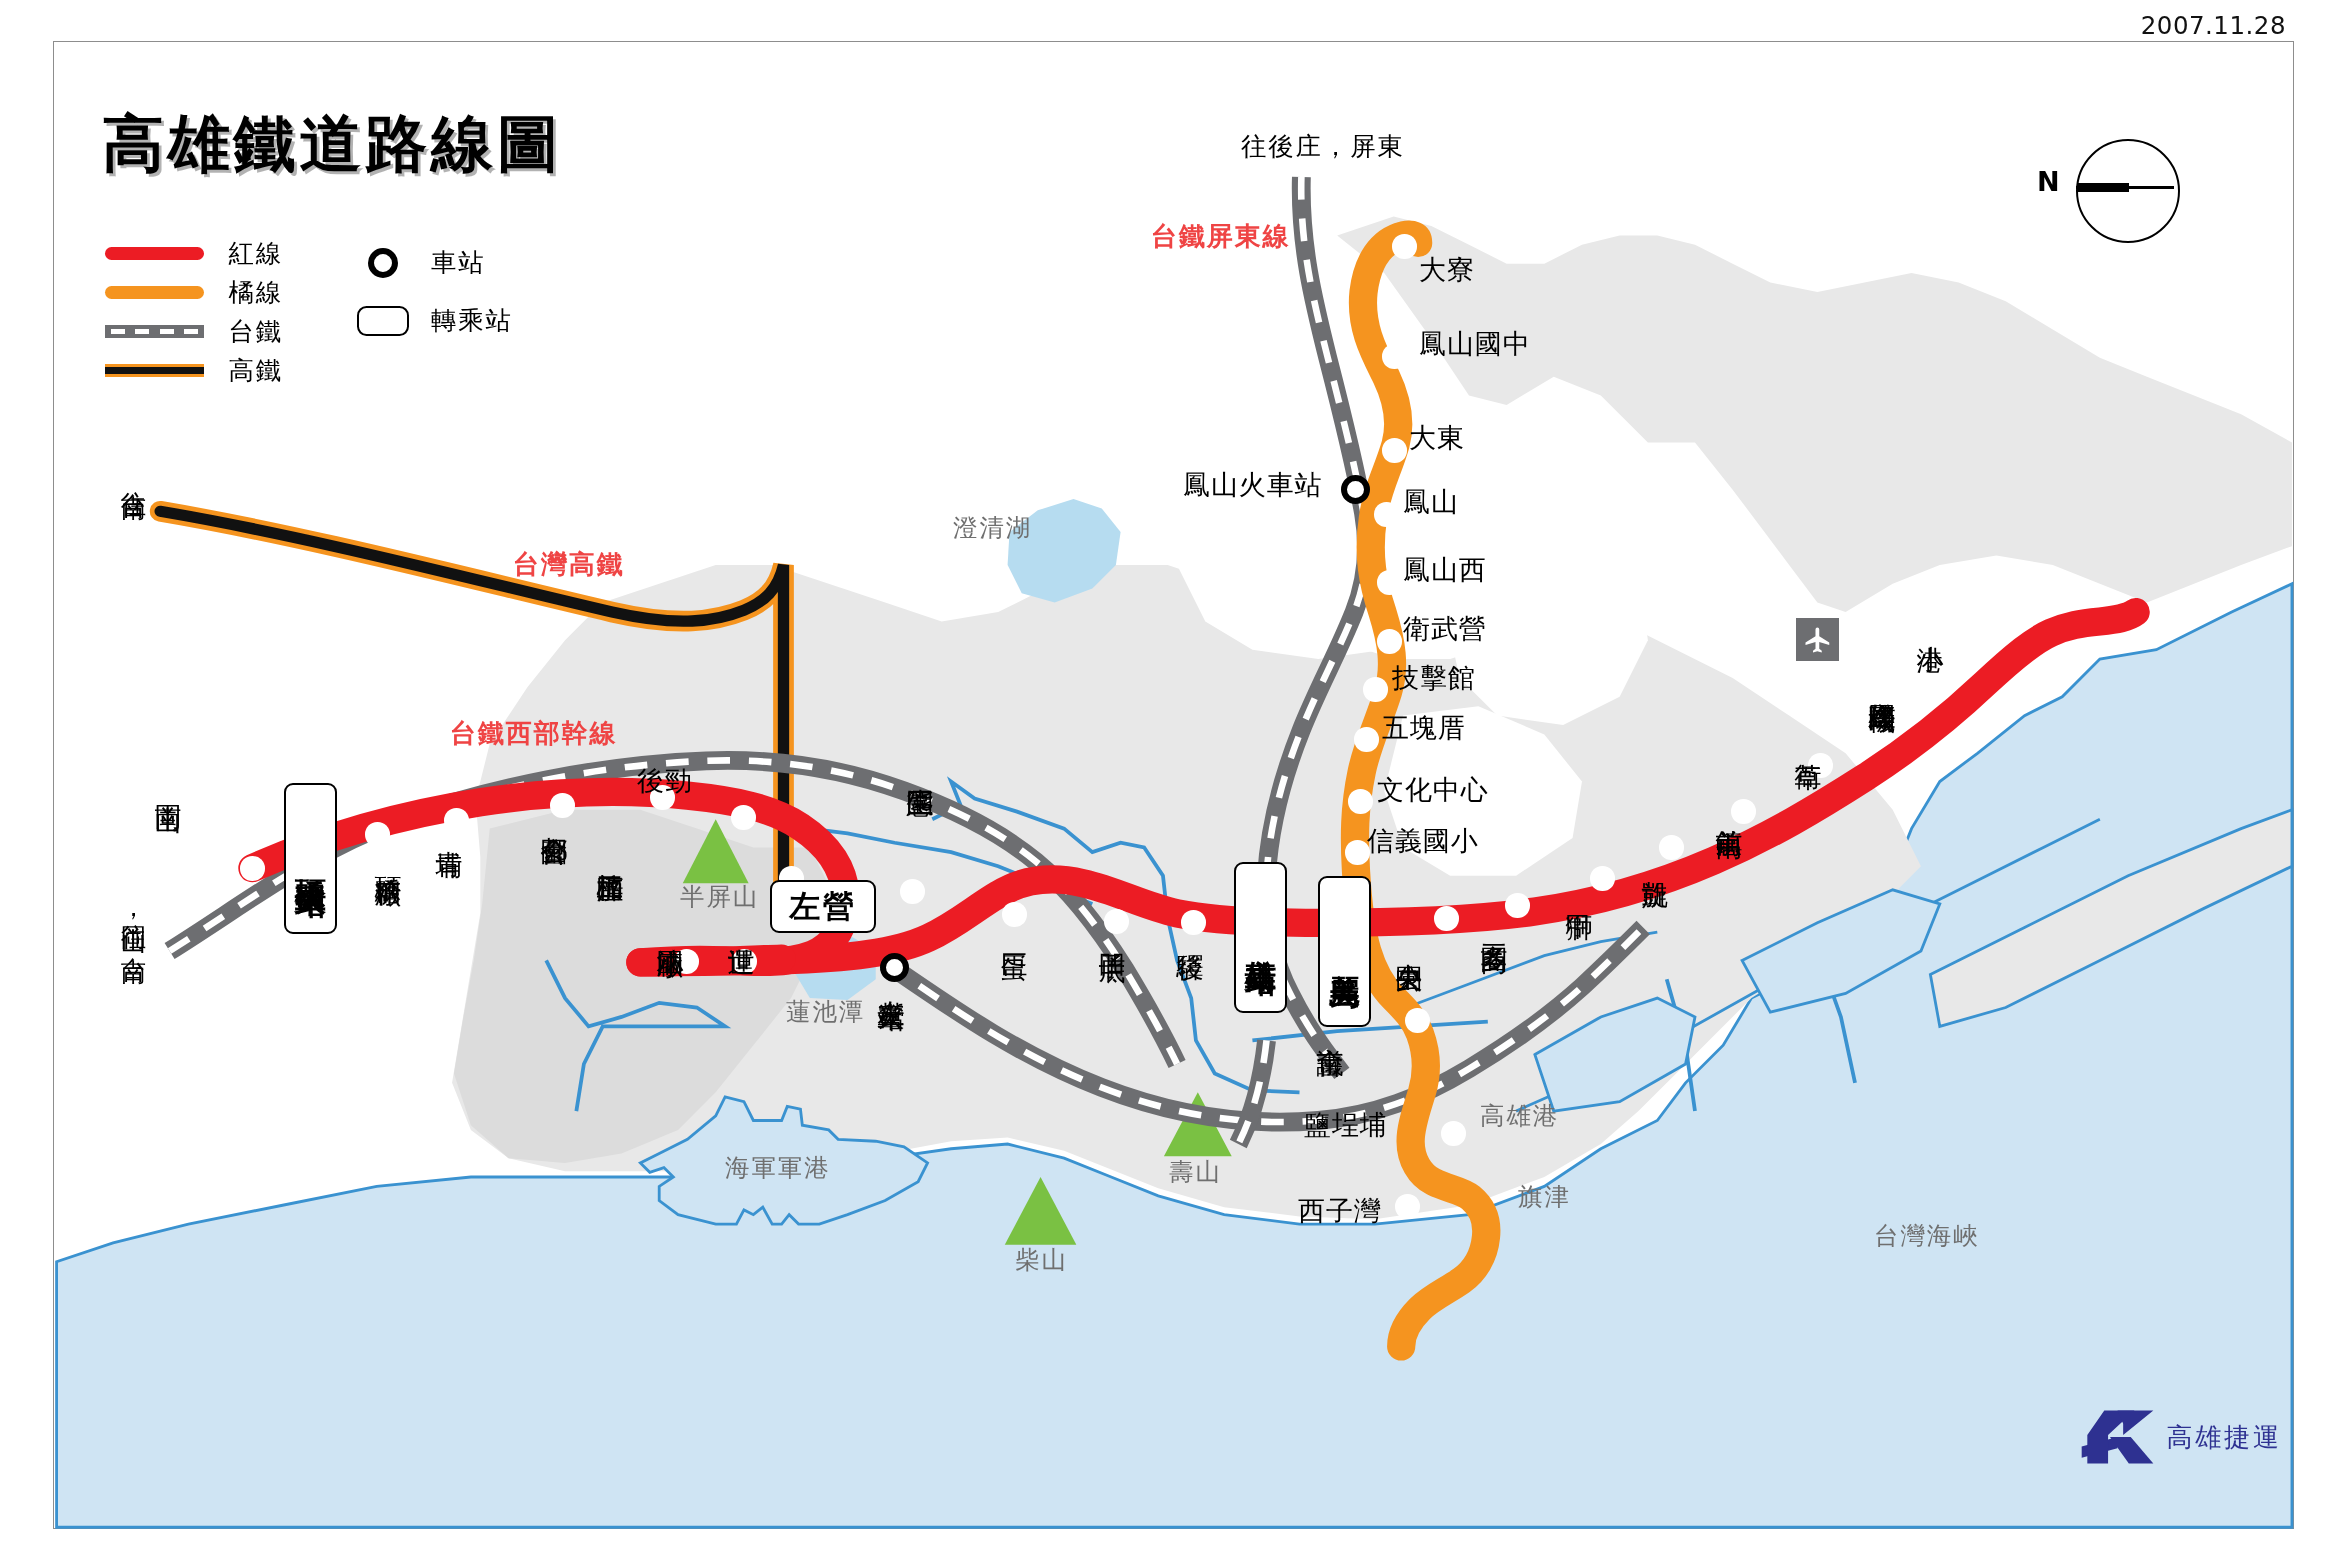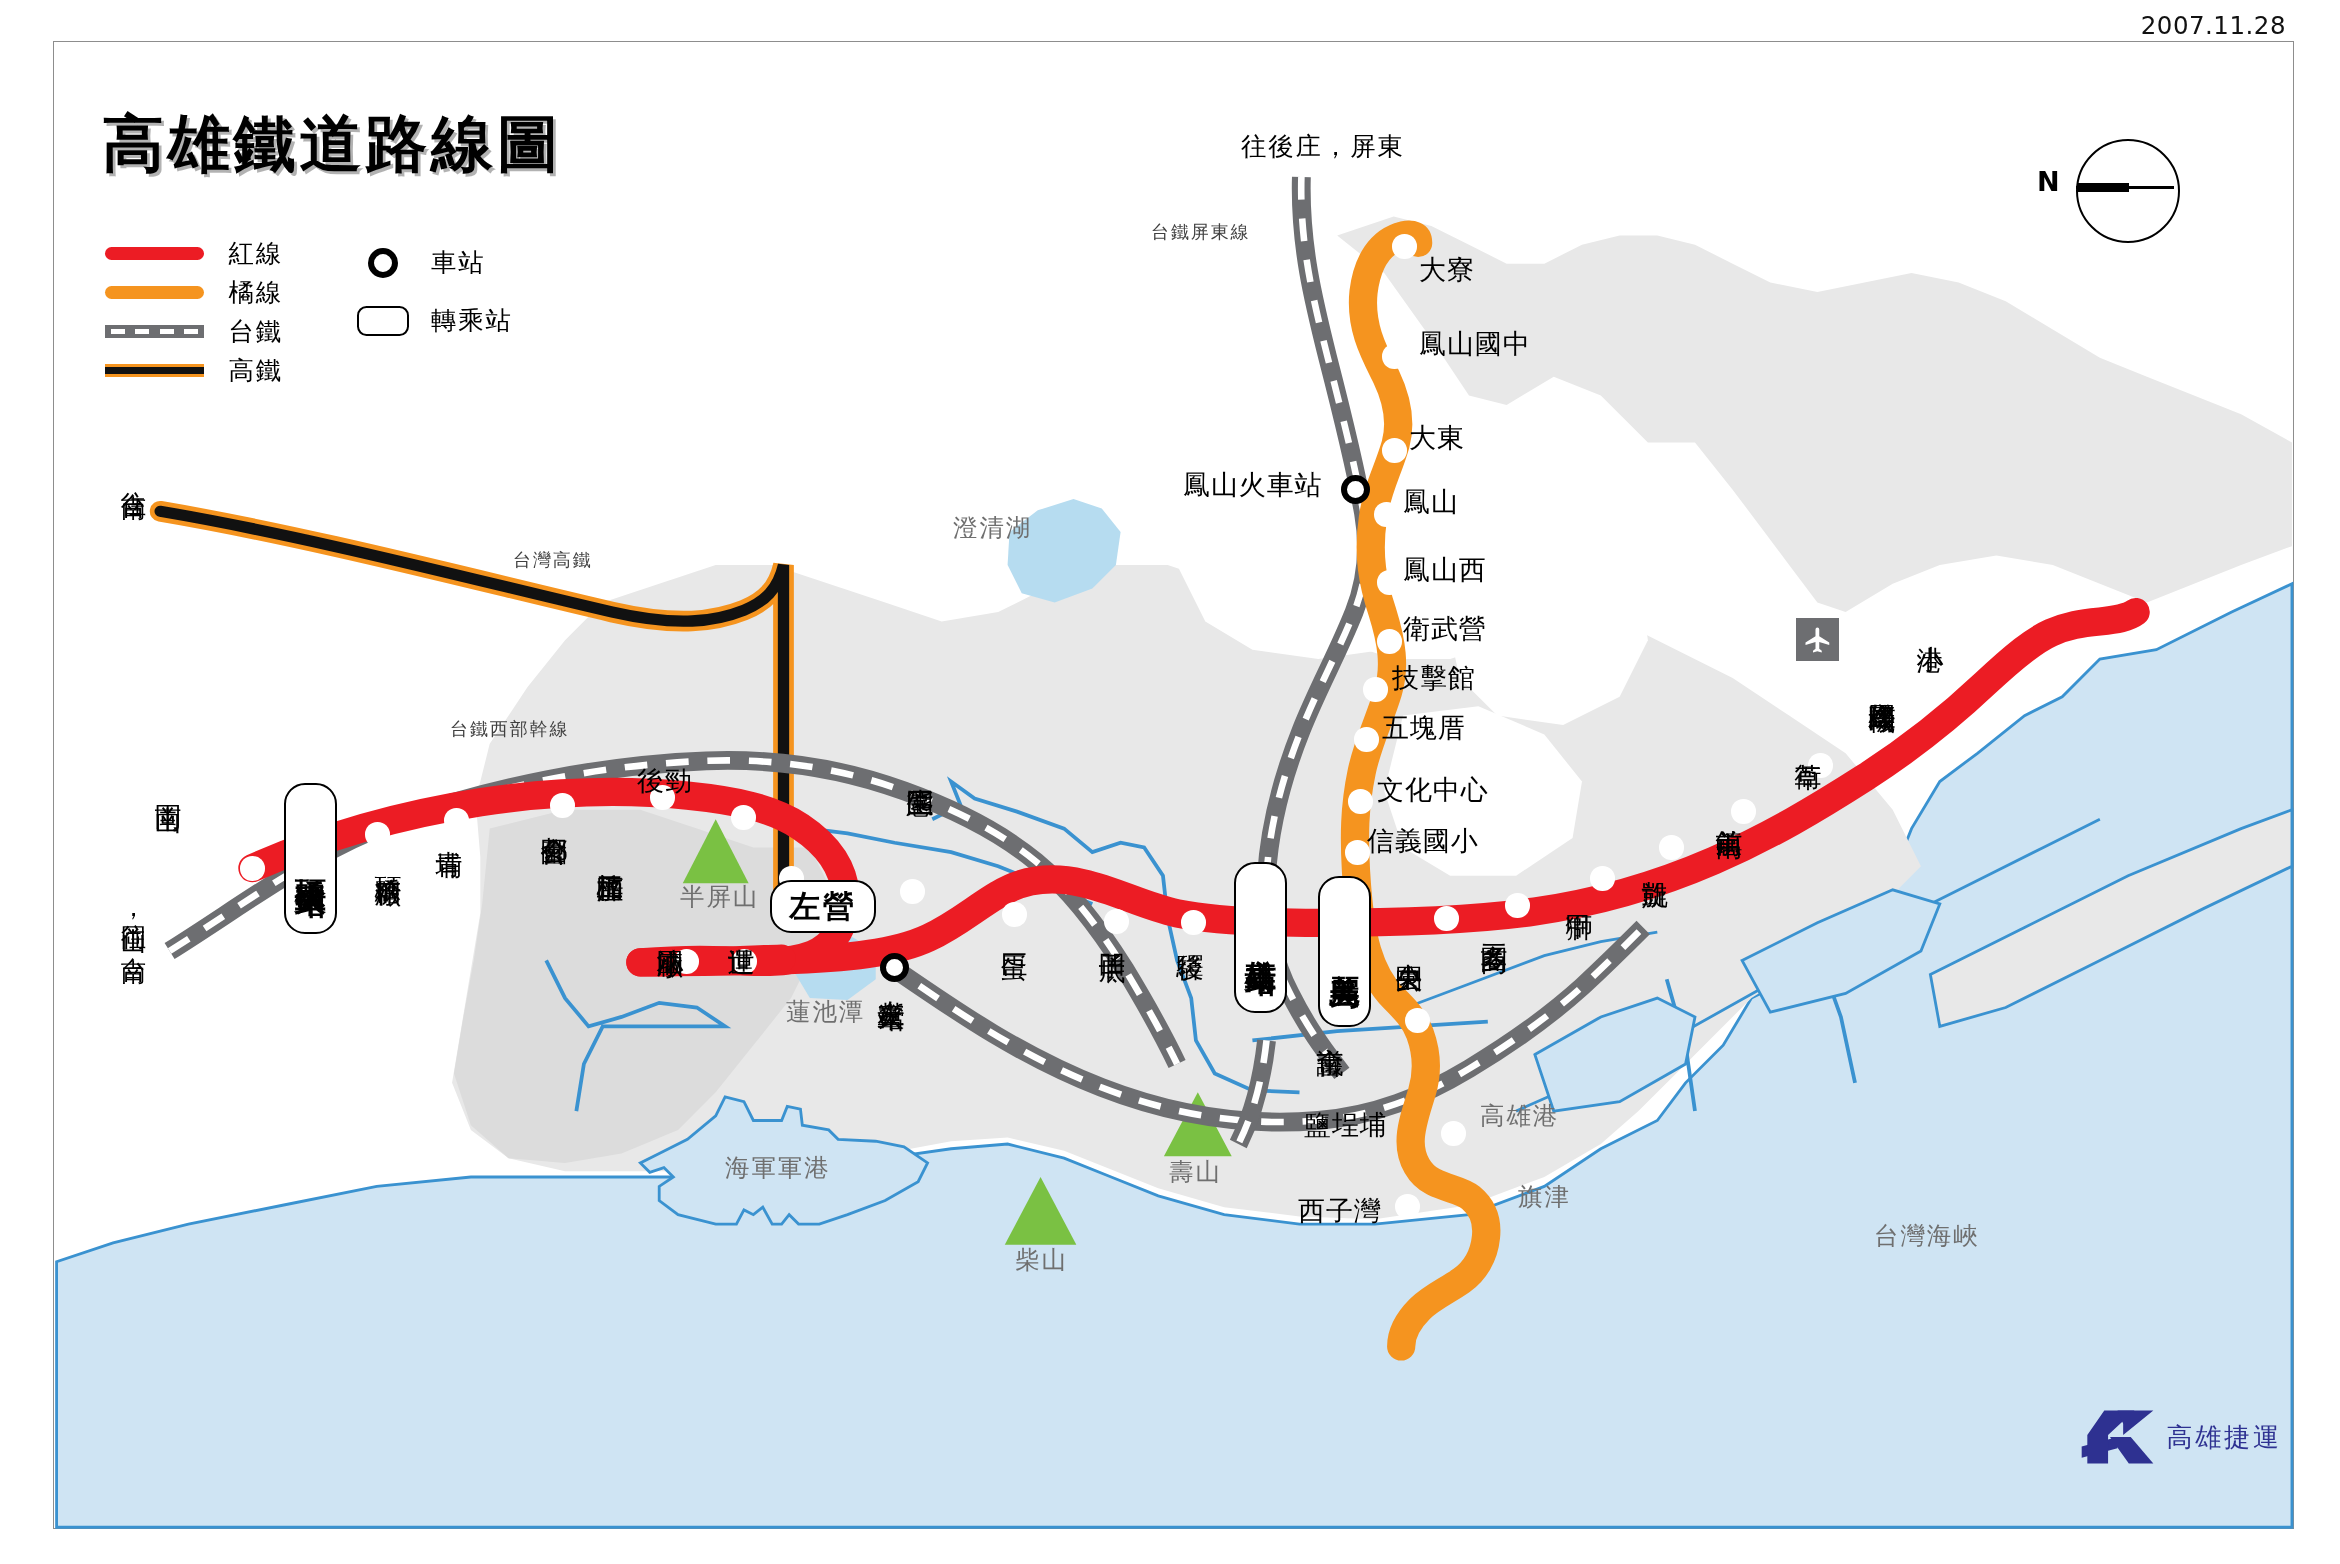--- a/index.html
+++ b/index.html
@@ -30,26 +30,26 @@
   
   .compass{position:absolute;left:2076px;top:139px;width:100px;height:100px;border:2.8px solid #000;border-radius:50%;background:#fff;}
   .compass:before{content:"";position:absolute;left:-1.9px;top:45px;width:98px;height:2.8px;background:#000;}
   .compass:after{content:"";position:absolute;left:0px;top:42px;width:51px;height:9.4px;background:#000;}
   .compass-n{position:absolute;left:2037px;top:166px;font-size:27px;font-weight:bold;color:#000;}
   
   .mtext{position:absolute;white-space:nowrap;color:#000;line-height:1.0;}
   .vert{writing-mode:vertical-rl;text-orientation:upright;white-space:nowrap;line-height:1.0;}
   .sta{font-size:27px;letter-spacing:0.9px;}
   .geo{font-size:24.5px;color:#6f6f6f;letter-spacing:1.9px;}
-  .blu{font-size:18px;color:#404040;letter-spacing:1.9px;font-weight:normal;}
+  .blu{font-size:26px;color:#ef4444;letter-spacing:1.9px;font-weight:bold;}
   .dirlbl{font-size:25.4px;color:#000;letter-spacing:1.9px;}
   
   .stdot{position:absolute;width:24.5px;height:24.5px;border-radius:50%;background:#fff;}
   .trdot{position:absolute;width:17px;height:17px;border-radius:50%;background:#fff;border:6.6px solid #000;}
-  .xbox{position:absolute;background:#fff;border:2.8px solid #000;border-radius:21px;display:flex;align-items:center;justify-content:center;}
+  .xbox{position:absolute;background:#fff;border:2.8px solid #000;border-radius:9px;display:flex;align-items:center;justify-content:center;}
   .xbox .vert{font-size:31px;font-weight:bold;letter-spacing:1.9px;}
   .xbox.horiz{font-size:31px;font-weight:bold;letter-spacing:2.8px;}
   
   .airport{position:absolute;width:43px;height:43px;background:#6d6e71;display:flex;align-items:center;justify-content:center;}
   
   .logo{position:absolute;left:2076px;top:1403px;display:flex;align-items:center;}
   .logo-txt{font-size:26px;color:#2e3191;letter-spacing:2.8px;margin-left:7.5px;}
 </style>
 </head>
 <body>

